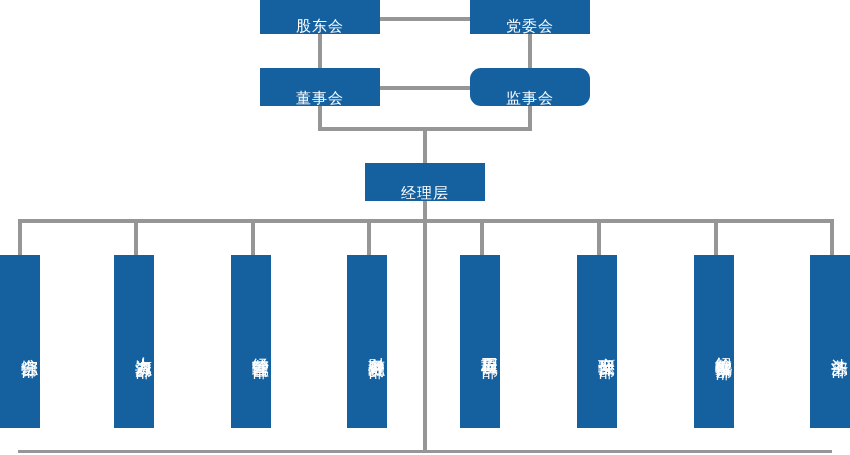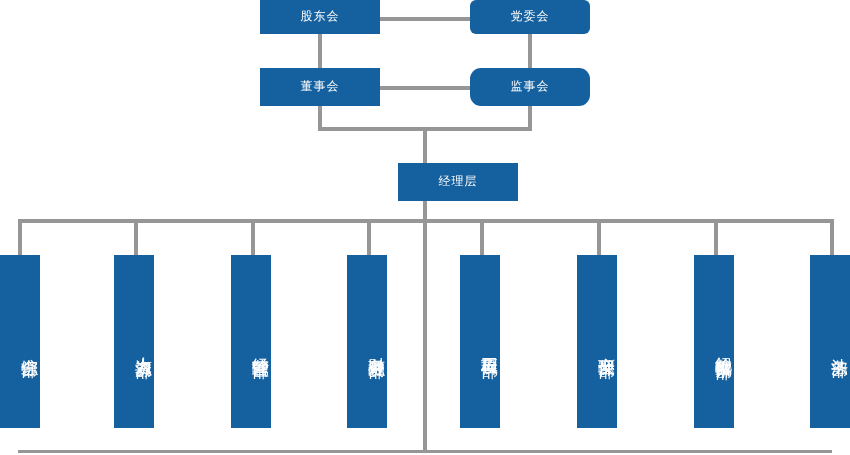--- a/index.html
+++ b/index.html
@@ -21,23 +21,24 @@
     position: absolute;
     background: #15609f;
     color: #ffffff;
     box-sizing: border-box;
     display: flex;
     align-items: center;
     justify-content: center;
     z-index: 3;
   }
   .node.horiz {
-    font-size: 12px;
+    font-size: 15px;
     letter-spacing: 1px;
     line-height: 1.1;
+    align-items: flex-end;
   }
   .node.vert {
     writing-mode: vertical-rl;
     text-orientation: upright;
     font-size: 17px;
     line-height: 1.18;
     letter-spacing: 1px;
     padding-top: 10px;
     align-items: flex-start;
     justify-content: center;
@@ -96,33 +97,33 @@
   <div class="conn v" style="left:830px; top:219px; height:36px;"></div>
 
   <div class="conn v" style="left:423px; top:219px; height:231px;"></div>
 
   <div class="rule" style="left:18px; top:450px; width:814px;"></div>
 
   <div class="node horiz" style="left:260px; top:0px; width:120px; height:34px;">
     <span>股东会</span>
   </div>
 
-  <div class="node horiz" style="left:470px; top:0px; width:120px; height:34px;border-radius:6px;">
+  <div class="node horiz" style="left:470px; top:0px; width:120px; height:34px;">
     <span>党委会</span>
   </div>
 
   <div class="node horiz" style="left:260px; top:68px; width:120px; height:38px;">
     <span>董事会</span>
   </div>
 
   <div class="node horiz" style="left:470px; top:68px; width:120px; height:38px;border-radius:11px;">
     <span>监事会</span>
   </div>
 
-  <div class="node horiz" style="left:365px; top:163px; width:120px; height:38px;margin-left:33px;">
+  <div class="node horiz" style="left:365px; top:163px; width:120px; height:38px;">
     <span>经理层</span>
   </div>
 
   <div class="node vert" style="left:0px;   top:255px; width:40px; height:173px;">
     <span class="vtext">综合部</span>
   </div>
 
   <div class="node vert" style="left:114px; top:255px; width:40px; height:173px;">
     <span class="vtext">人力资源部</span>
   </div>

